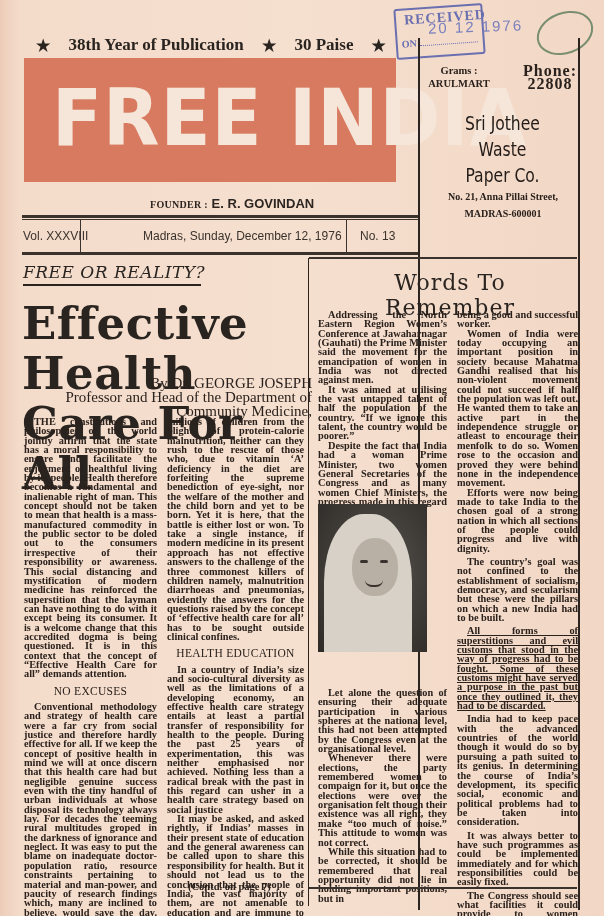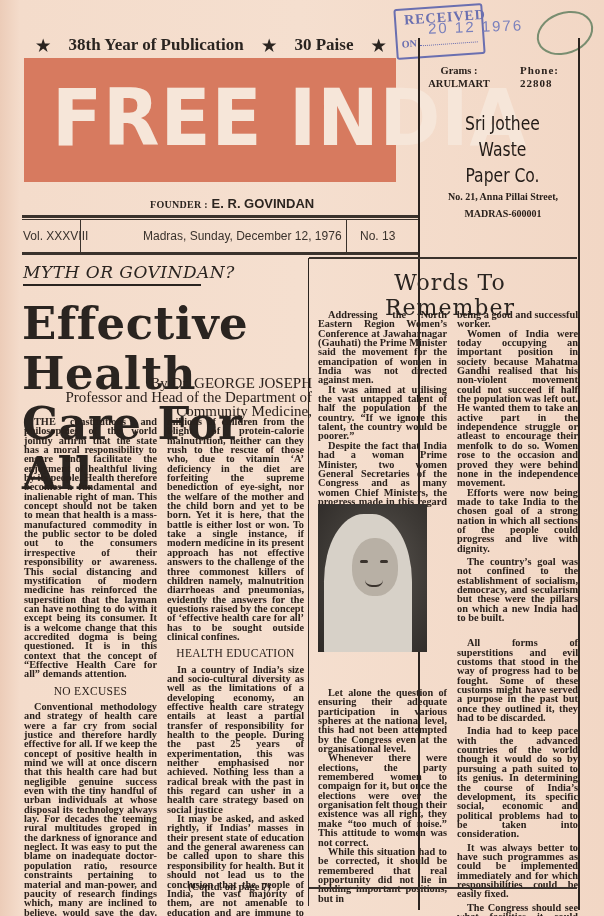--- a/index.html
+++ b/index.html
@@ -51,22 +51,22 @@
   .stamp-date { position: absolute; left: 428px; top: 18px; color: #7a80bd; font-size: 15px;
     font-family: "Liberation Sans", sans-serif; letter-spacing: 2px; transform: rotate(-2deg); }
   .scribble { position: absolute; left: 536px; top: 12px; width: 54px; height: 38px;
     border: 2px solid #5a7a5a; border-radius: 50%; transform: rotate(-20deg); opacity: 0.8; }
 
   
   .adbox { position: absolute; left: 418px; top: 38px; width: 158px; height: 872px;
     border-left: 2px solid #2b2420; border-right: 2px solid #2b2420; }
   .ad-grams { position: absolute; left: 424px; top: 64px; width: 70px; text-align: center;
     font-family: "Liberation Serif", serif; font-weight: bold; font-size: 10.5px; line-height: 13px; }
-  .ad-phone { position: absolute; left: 520px; top: 64px; width: 60px; text-align: left;
-    font-family: "Liberation Serif", serif; font-weight: bold; font-size: 11px; line-height: 13px; letter-spacing: 1px; }
+  .ad-phone { position: absolute; left: 520px; top: 64px; width: 60px; text-align: center;
+    font-family: "Liberation Serif", serif; font-weight: bold; font-size: 16px; line-height: 13px; letter-spacing: 1px; }
   .ad-name { position: absolute; left: 425px; top: 110px; width: 155px; text-align: center;
     font-family: "DejaVu Sans", sans-serif; font-size: 19px; line-height: 26px; color: #221b17;
     transform: scaleX(0.82); transform-origin: center; }
   .ad-address { position: absolute; left: 424px; top: 188px; width: 158px; text-align: center;
     font-family: "Liberation Serif", serif; font-weight: bold; font-size: 10px; line-height: 17px; }
 
   
   .kicker { position: absolute; left: 23px; top: 262px; font-family: "DejaVu Serif", serif;
     font-style: italic; font-size: 17px; color: #2a2420; letter-spacing: 0.5px; }
   .kicker-rule { position: absolute; left: 23px; top: 284px; width: 178px; height: 2px; background: #2a2420; }
@@ -157,21 +157,21 @@
   </div>
   <div class="ad-name">
     <div>Sri Jothee  Waste</div>
     <div>Paper  Co.</div>
   </div>
   <div class="ad-address">
     <div>No. 21, Anna Pillai Street,</div>
     <div>MADRAS-600001</div>
   </div>
 
-  <div class="kicker">MYTH OR GOVINDAN?</div>
+  <div class="kicker">FREE OR REALITY?</div>
   <div class="kicker-rule"></div>
   <div class="headline">
     <div>Effective Health</div>
     <div>Care For All</div>
   </div>
   <div class="byline">
     <div>By Dr. GEORGE JOSEPH</div>
     <div>Professor and Head of the Department of Community Medicine,</div>
   </div>
 
@@ -212,20 +212,20 @@
     <p>Let alone the question of ensuring their adequate participation in various spheres at the national level, this had not been attempted by the Congress even at the organisational level.</p>
     <p>Whenever there were elections, the party remembered women to compaign for it, but once the elections were over the organisation felt though their existence was all right, they make “too much of noise.” This attitude to women was not correct.</p>
     <p>While this situation had to be corrected, it should be remembered that real opportunity did not lie in holding important positions, but in</p>
   </div>
 
   <div class="col col4">
     <p class="noindent">being a good and successful worker.</p>
     <p>Women of India were today occupying an important position in society because Mahatma Gandhi realised that his non-violent movement could not succeed if half the population was left out. He wanted them to take an active part in the independence struggle or atleast to encourage their menfolk to do so. Women rose to the occasion and proved they were behind none in the independence movement.</p>
     <p>Efforts were now being made to take India to the chosen goal of a strong nation in which all sections of the people could progress and live with dignity.</p>
     <p style="margin-top:4px;">The country’s goal was not confined to the establishment of socialism, democracy, and secularism but these were the pillars on which a new India had to be built.</p>
-    <p style="margin-top:16px;">All forms of superstitions and evil customs that stood in the way of progress had to be fought. Some of these customs might have served a purpose in the past but once they outlined it, they had to be discarded.</p>
+    <p style="margin-top:4px;text-decoration:underline;">All forms of superstitions and evil customs that stood in the way of progress had to be fought. Some of these customs might have served a purpose in the past but once they outlined it, they had to be discarded.</p>
     <p style="margin-top:4px;">India had to keep pace with the advanced countries of the world though it would do so by pursuing a path suited to its genius. In determining the course of India’s development, its specific social, economic and political problems had to be taken into consideration.</p>
     <p style="margin-top:4px;">It was always better to have such programmes as could be implemented immediately and for which responsibilities could be easily fixed.</p>
     <p style="margin-top:4px;">The Congress should see what facilities it could provide to women discharging their duties. It should not only pay attention to those who gave a vociferous expression to their demands but also to those who worked quietly.</p>
   </div>
 
   <div class="rule-thick" style="left:309px; top:887px; width:268px; height:2px;"></div>
 </div>
 
 </body></html>

